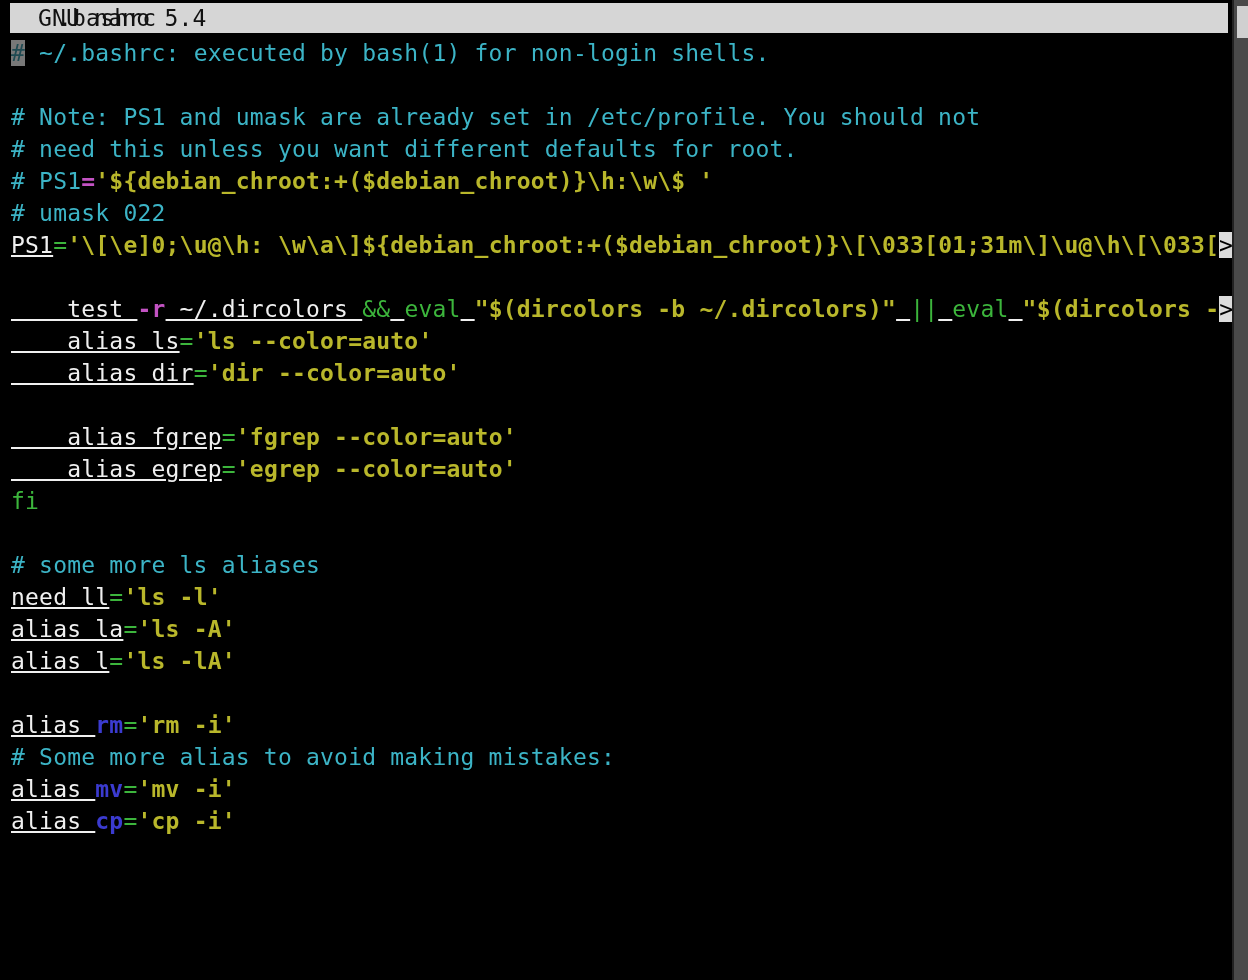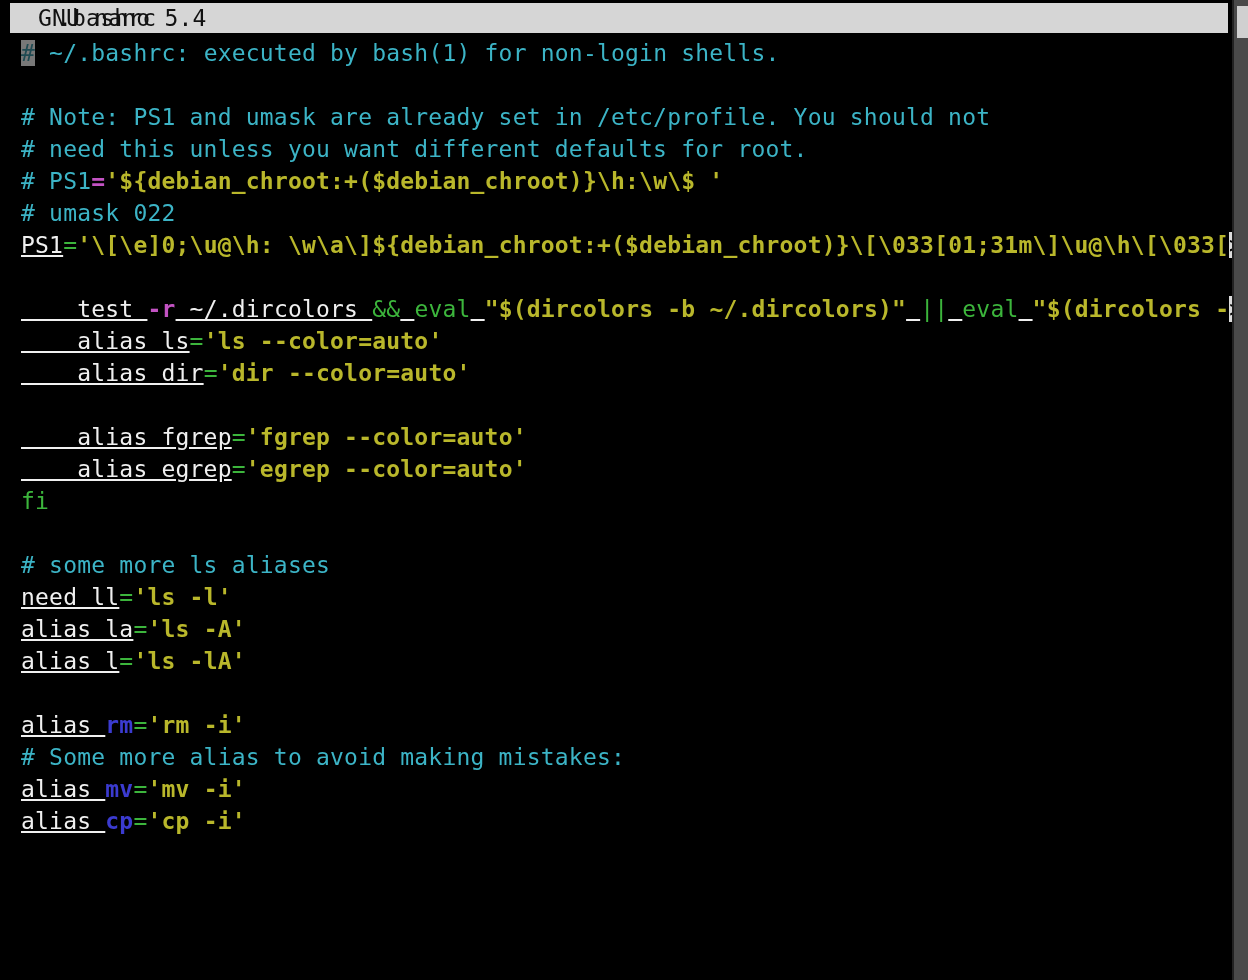--- a/index.html
+++ b/index.html
@@ -29,21 +29,21 @@
   }
   .scrollbar{
     position:absolute; right:0; top:0; width:16px; height:980px;
     background:var(--scroll_track); border-left:2px solid #222;
   }
   .scroll-thumb{
     position:absolute; top:6px; left:3px; width:12px; height:32px;
     background:var(--scroll_thumb);
   }
   .editor{
-    position:absolute; left:21px; top:37px; width:1228px;
+    position:absolute; left:11px; top:37px; width:1228px;
   }
   .line{ height:32px; line-height:32px; white-space:pre; }
   .c-comment{ color:var(--comment); }
   .c-string{ color:var(--string); font-weight:bold; }
   .c-keyword{ color:var(--keyword); }
   .c-bracket{ color:var(--bracket); font-weight:bold; }
   .c-option{ color:var(--option); font-weight:bold; }
   .c-command{ color:var(--command); font-weight:bold; }
   .c-plain{ color:var(--plain);text-decoration:underline; }
   .c-cursor{ background:var(--cursor_bg); color:var(--cursor_fg); }

